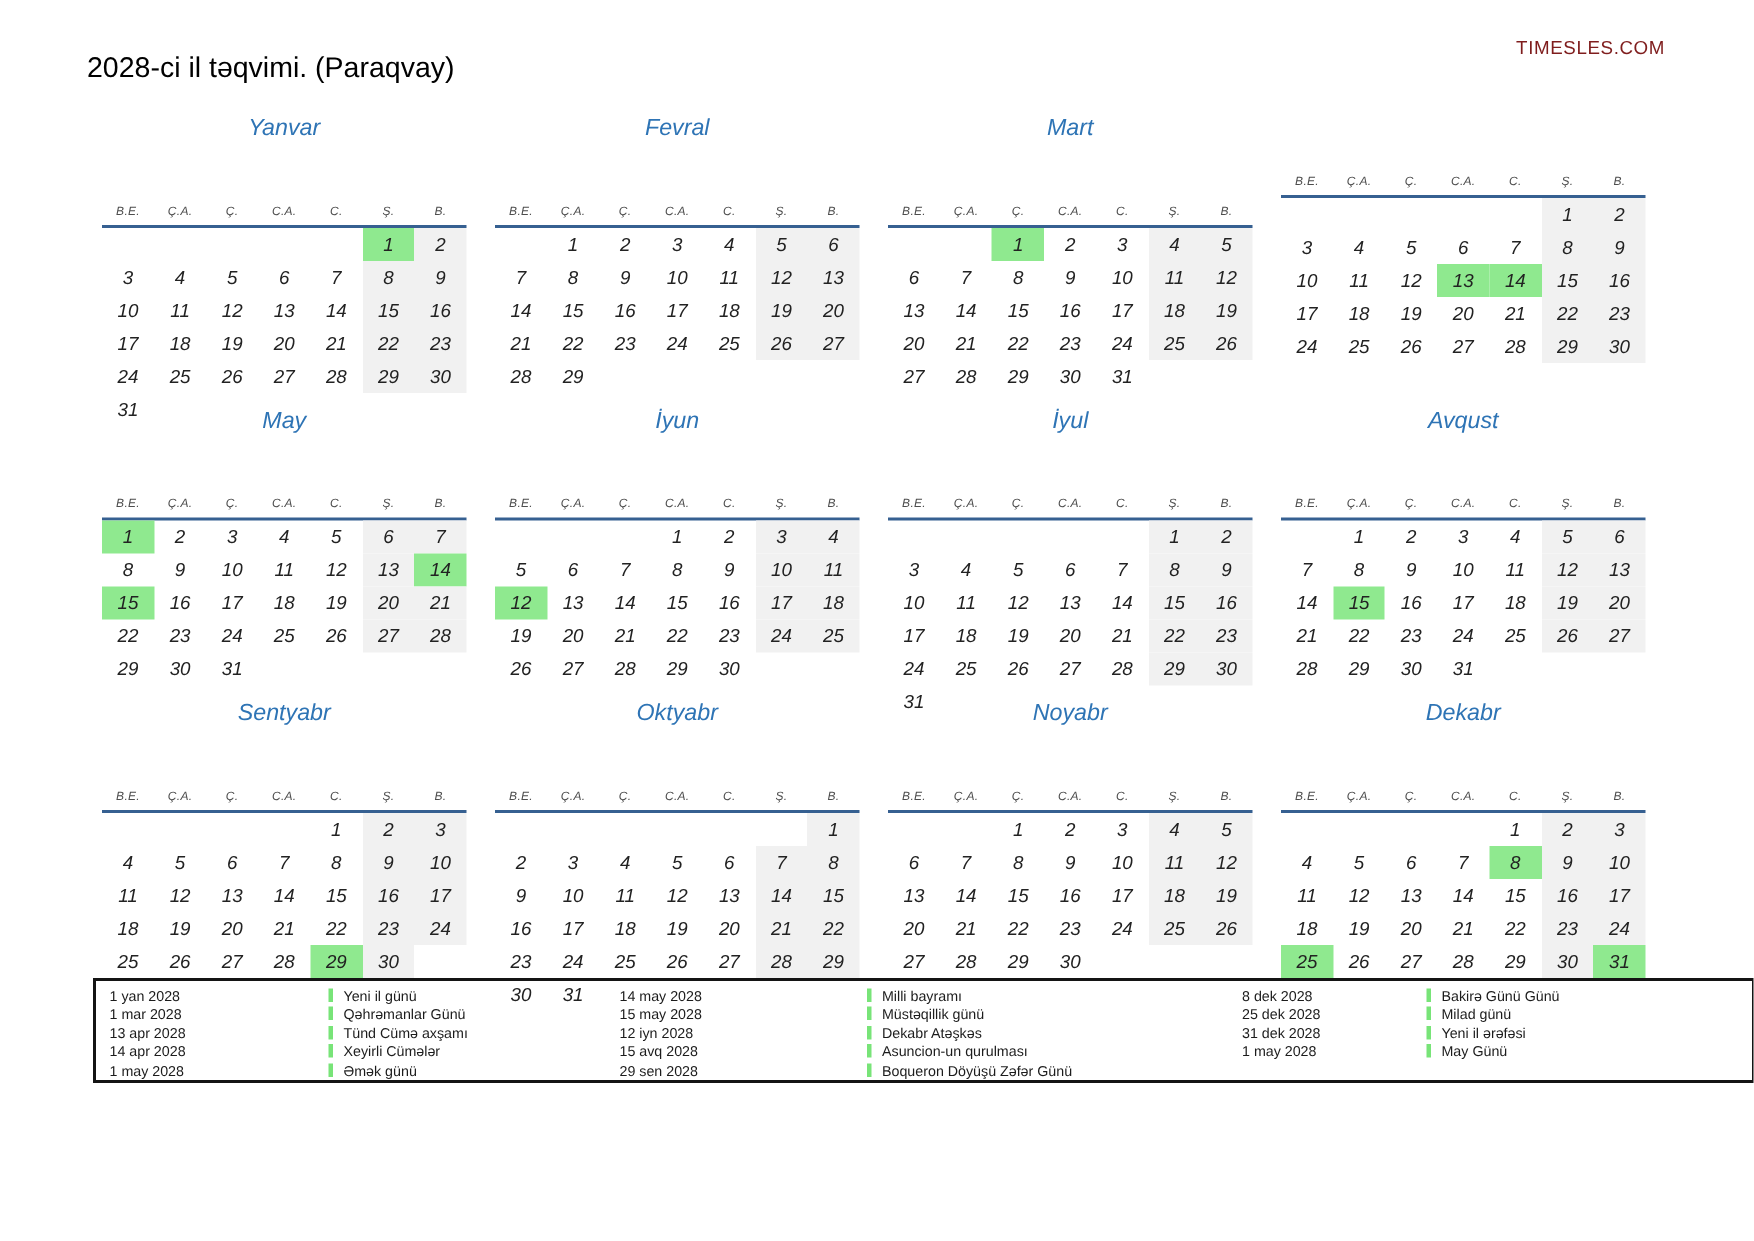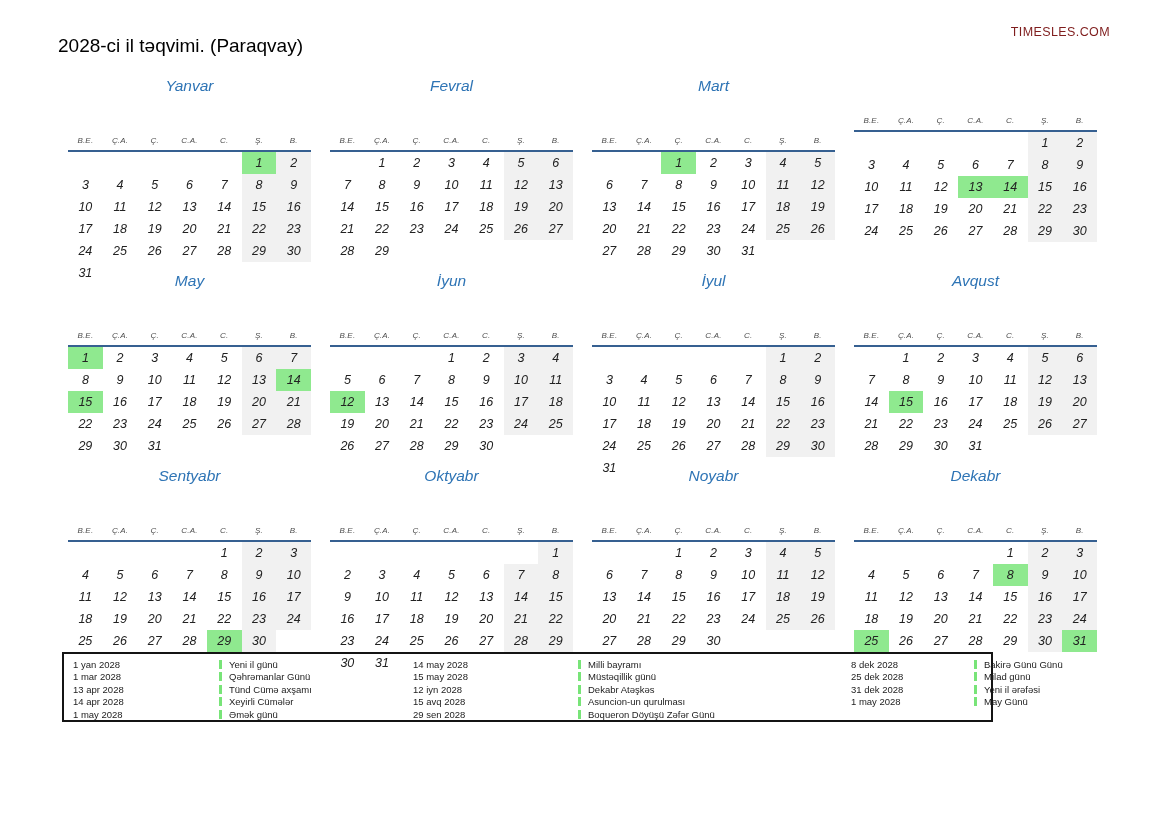--- a/index.html
+++ b/index.html
@@ -46,36 +46,36 @@
   }
   .cell {
     text-align:center; line-height:22px;
     font-size:12.5px; color:#222222;
   }
   .cell.weekend { background:#f1f1f1; }
   .cell.holiday { background:#8fe98f; }
   
   .legend {
     position:absolute; left:62px; top:652px;
-    width:931px; height:70px;
+    width:1108px; height:70px;
     border:2px solid #141414;
     display:flex; align-items:flex-start;
     padding:5px 0 0 9px;
   }
   .legend-group { display:grid; align-content:start; }
   .legend-group .lg-date, .legend-group .lg-name {
     font-size:9.5px; line-height:12.4px; color:#1c1c1c; white-space:nowrap;
   }
   .lg-marker {
     display:inline-block; width:3px; height:9px;
     background:#78e478; margin-right:7px; vertical-align:-1px;
   }
   #legend-g1 { grid-template-columns:146px 194px; }
   #legend-g2 { grid-template-columns:165px 250px; }
-  #legend-g3 { grid-template-columns:123px 160px;margin-left:23px; }
+  #legend-g3 { grid-template-columns:123px 160px; }
 </style>
 </head>
 <body>
 
 <h1 class="page-title">2028-ci il təqvimi. (Paraqvay)</h1>
 <a class="site-link" href="#">TIMESLES.COM</a>
 
 <div class="months">
     <div class="month">
       <div class="month-title">Yanvar</div>

